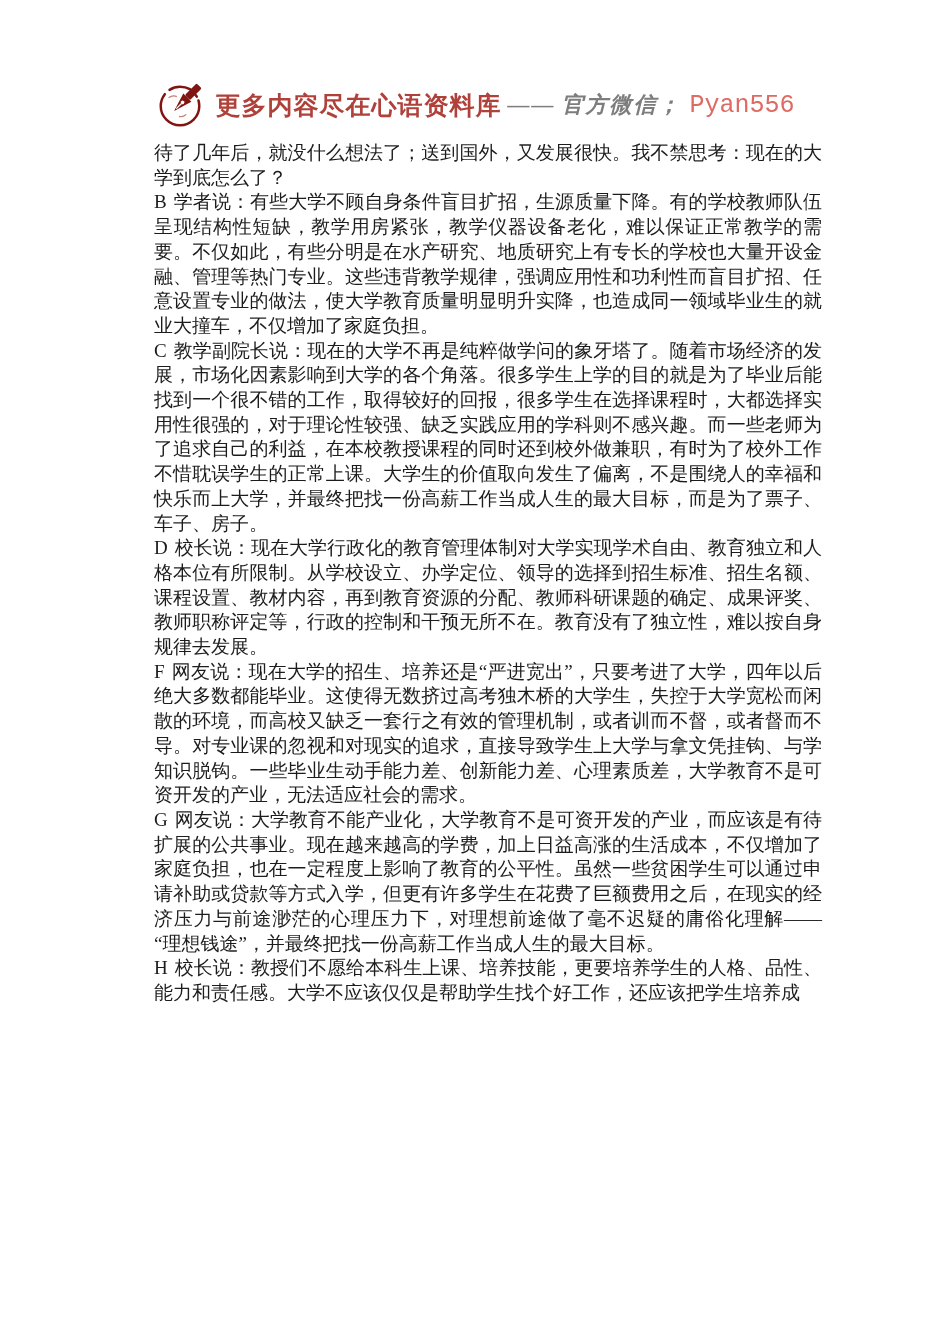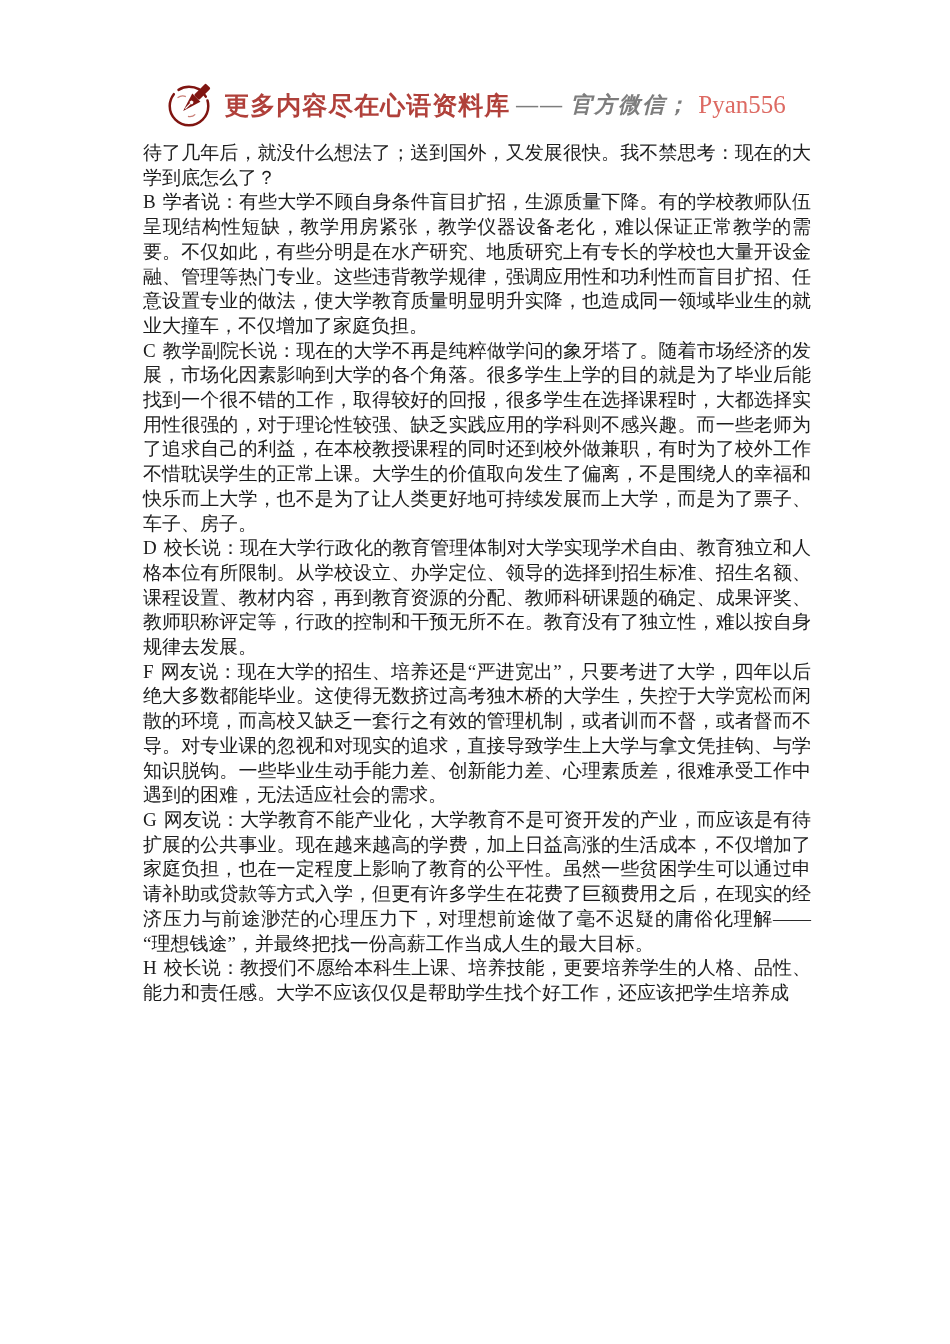--- a/index.html
+++ b/index.html
@@ -43,31 +43,31 @@
     letter-spacing: 1px;
   }
   .wm-channel {
     font-size: 22px;
     font-style: italic;
     font-weight: bold;
     color: #7d7d7d;
     letter-spacing: 2px;
   }
   .wm-id {
-    font-family: Liberation Serif, serif;
+    font-family: Liberation Mono, monospace;
     font-size: 25px;
     color: #dd6a63;
     margin-left: 2px;
   }
 
   
   .content {
     position: absolute;
     top: 141px;
-    left: 143px;
+    left: 154px;
     width: 668px;
     font-size: 19px;
     line-height: 24.7px;
     color: #1c1c1c;
     text-align: justify;
   }
   .para { margin: 0; padding: 0; }
   .plabel { margin-right: 7px; }
   .plabel:empty { display: none; margin: 0; }
 </style>
@@ -90,23 +90,23 @@
     </svg>
     <span class="wm-brand">更多内容尽在心语资料库</span>
       <span class="wm-channel">——</span>
       <span class="wm-channel">官方微信；</span>
     <span class="wm-id">Pyan556</span>
   </div>
 
   <div class="content">
     <p class="para"><span>待了几年后，就没什么想法了；送到国外，又发展很快。我不禁思考：现在的大学到底怎么了？</span></p>
     <p class="para"><span class="plabel">B</span><span>学者说：有些大学不顾自身条件盲目扩招，生源质量下降。有的学校教师队伍呈现结构性短缺，教学用房紧张，教学仪器设备老化，难以保证正常教学的需要。不仅如此，有些分明是在水产研究、地质研究上有专长的学校也大量开设金融、管理等热门专业。这些违背教学规律，强调应用性和功利性而盲目扩招、任意设置专业的做法，使大学教育质量明显明升实降，也造成同一领域毕业生的就业大撞车，不仅增加了家庭负担。</span></p>
-    <p class="para"><span class="plabel">C</span><span>教学副院长说：现在的大学不再是纯粹做学问的象牙塔了。随着市场经济的发展，市场化因素影响到大学的各个角落。很多学生上学的目的就是为了毕业后能找到一个很不错的工作，取得较好的回报，很多学生在选择课程时，大都选择实用性很强的，对于理论性较强、缺乏实践应用的学科则不感兴趣。而一些老师为了追求自己的利益，在本校教授课程的同时还到校外做兼职，有时为了校外工作不惜耽误学生的正常上课。大学生的价值取向发生了偏离，不是围绕人的幸福和快乐而上大学，也不是为了让人类更好地可持续发展而上大学，而是为了票子、车子、房子。</span></p>
+    <p class="para"><span class="plabel">C</span><span>教学副院长说：现在的大学不再是纯粹做学问的象牙塔了。随着市场经济的发展，市场化因素影响到大学的各个角落。很多学生上学的目的就是为了毕业后能找到一个很不错的工作，取得较好的回报，很多学生在选择课程时，大都选择实用性很强的，对于理论性较强、缺乏实践应用的学科则不感兴趣。而一些老师为了追求自己的利益，在本校教授课程的同时还到校外做兼职，有时为了校外工作不惜耽误学生的正常上课。大学生的价值取向发生了偏离，不是围绕人的幸福和快乐而上大学，并最终把找一份高薪工作当成人生的最大目标，而是为了票子、车子、房子。</span></p>
     <p class="para"><span class="plabel">D</span><span>校长说：现在大学行政化的教育管理体制对大学实现学术自由、教育独立和人格本位有所限制。从学校设立、办学定位、领导的选择到招生标准、招生名额、课程设置、教材内容，再到教育资源的分配、教师科研课题的确定、成果评奖、教师职称评定等，行政的控制和干预无所不在。教育没有了独立性，难以按自身规律去发展。</span></p>
-    <p class="para"><span class="plabel">F</span><span>网友说：现在大学的招生、培养还是“严进宽出”，只要考进了大学，四年以后绝大多数都能毕业。这使得无数挤过高考独木桥的大学生，失控于大学宽松而闲散的环境，而高校又缺乏一套行之有效的管理机制，或者训而不督，或者督而不导。对专业课的忽视和对现实的追求，直接导致学生上大学与拿文凭挂钩、与学知识脱钩。一些毕业生动手能力差、创新能力差、心理素质差，很难承受工作中遇到的困难，无法适应社会的需求。</span></p>
+    <p class="para"><span class="plabel">F</span><span>网友说：现在大学的招生、培养还是“严进宽出”，只要考进了大学，四年以后绝大多数都能毕业。这使得无数挤过高考独木桥的大学生，失控于大学宽松而闲散的环境，而高校又缺乏一套行之有效的管理机制，或者训而不督，或者督而不导。对专业课的忽视和对现实的追求，直接导致学生上大学与拿文凭挂钩、与学知识脱钩。一些毕业生动手能力差、创新能力差、心理素质差，大学教育不是可资开发的产业，无法适应社会的需求。</span></p>
     <p class="para"><span class="plabel">G</span><span>网友说：大学教育不能产业化，大学教育不是可资开发的产业，而应该是有待扩展的公共事业。现在越来越高的学费，加上日益高涨的生活成本，不仅增加了家庭负担，也在一定程度上影响了教育的公平性。虽然一些贫困学生可以通过申请补助或贷款等方式入学，但更有许多学生在花费了巨额费用之后，在现实的经济压力与前途渺茫的心理压力下，对理想前途做了毫不迟疑的庸俗化理解——“理想钱途”，并最终把找一份高薪工作当成人生的最大目标。</span></p>
     <p class="para"><span class="plabel">H</span><span>校长说：教授们不愿给本科生上课、培养技能，更要培养学生的人格、品性、能力和责任感。大学不应该仅仅是帮助学生找个好工作，还应该把学生培养成</span></p>
   </div>
 
   <div class="watermark footer">
     <svg class="wm-logo" viewBox="0 0 48 48" aria-hidden="true">
       <circle cx="24" cy="25" r="18.5" fill="none" stroke="#801511" stroke-width="2.4" stroke-dasharray="70 6 30 4" stroke-linecap="round"></circle>
       <g transform="rotate(45 24 24)" fill="#801511">
         <rect x="20.5" y="-2" width="7" height="16" rx="1.5"></rect>
         <polygon points="18.5,14 29.5,14 24,32"></polygon>

